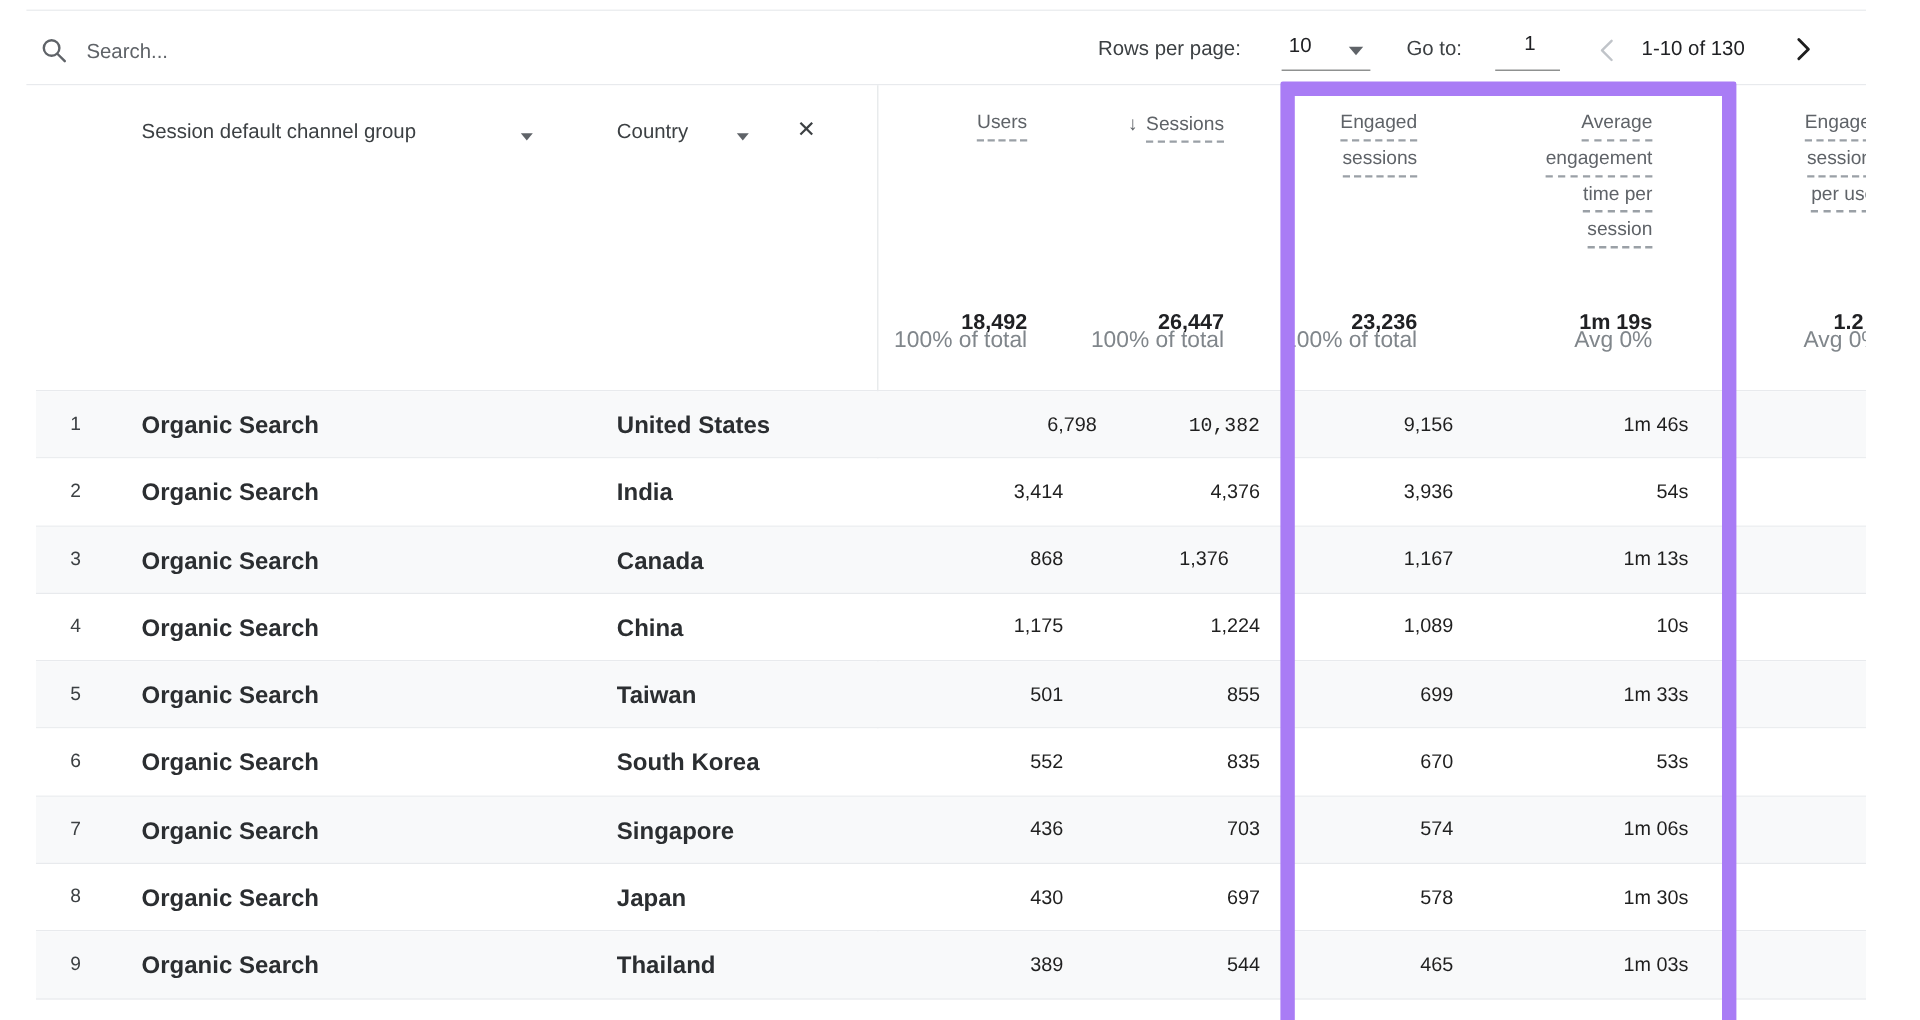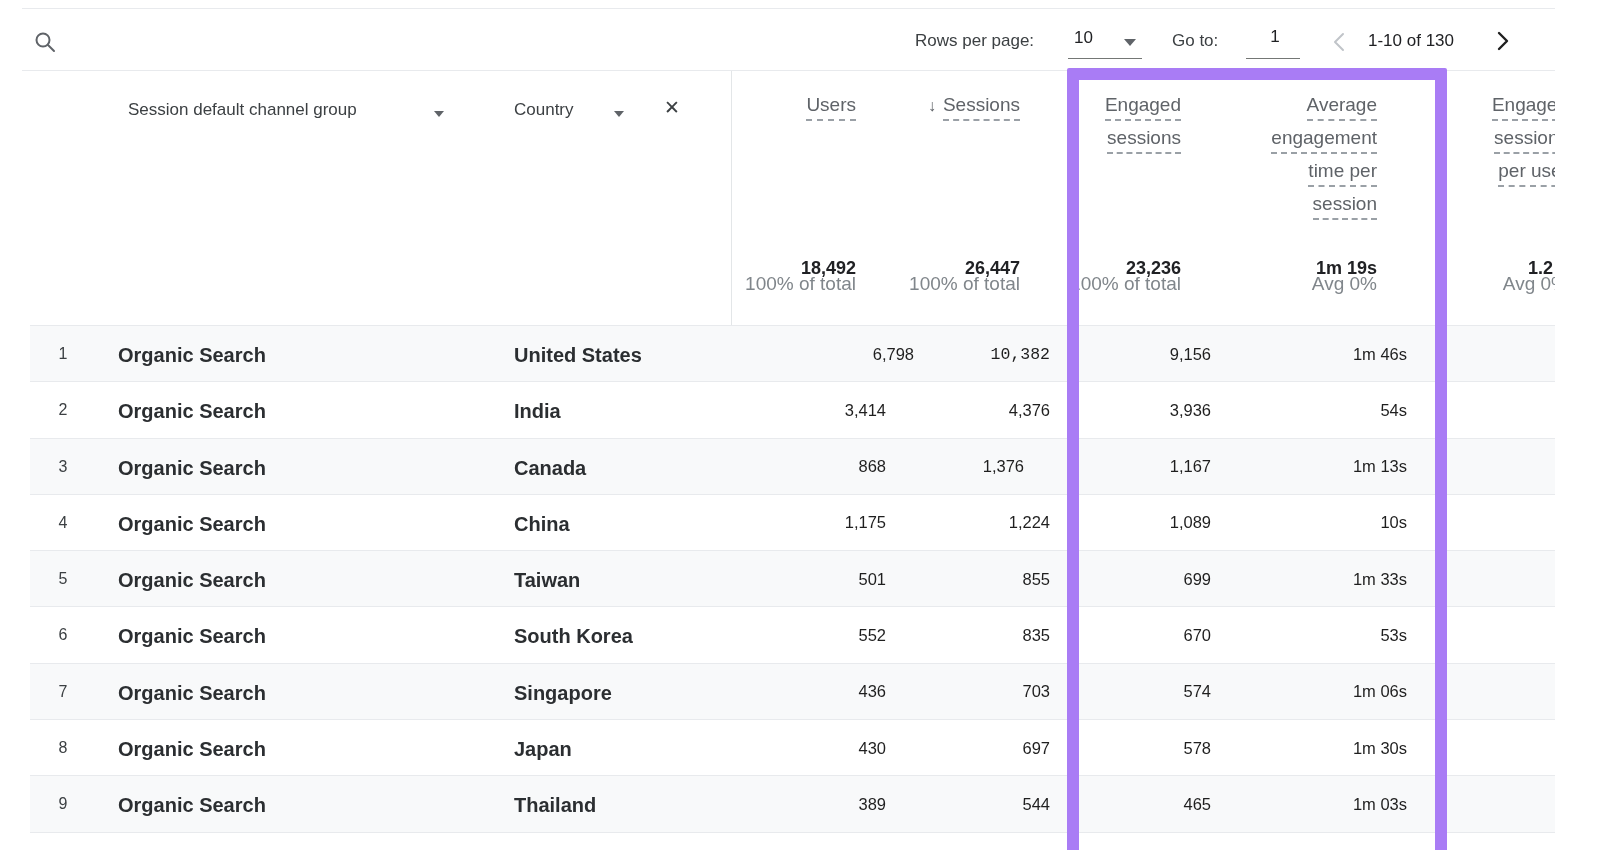--- a/index.html
+++ b/index.html
@@ -34,32 +34,32 @@
   .chev-left{left:1328px;top:30px;}
   .chev-right{left:1490px;top:29px;}
   .range-text{left:1368px;top:31px;font-size:17px;color:#202124;}
 
   
   .table-clip{left:0;top:70px;width:1555px;height:780px;overflow:hidden;}
   .table-toprule{left:22px;width:1533px;top:0;}
   .v-divider{left:731px;top:1px;height:761px;border-left:1px solid #e3e6e8;}
 
   .dim-label{top:30px;font-size:17px;color:#3c4043;cursor:pointer;white-space:nowrap;}
-  .dim1{left:128px;}
+  .dim1{left:118px;}
   .dim2{left:514px;}
   .dim-caret{top:41px;width:0;height:0;border-left:5px solid transparent;border-right:5px solid transparent;border-top:6px solid #5f6368;cursor:pointer;}
   .dim1-caret{left:434px;}
   .dim2-caret{left:614px;}
   .dim-close{left:664px;top:26px;font-size:19px;color:#3c4043;cursor:pointer;}
 
   .mcol{top:25px;display:flex;flex-direction:column;align-items:flex-end;}
   .mline-row{display:flex;align-items:baseline;gap:7px;margin-bottom:7px;}
   .sort-arrow{font-size:16px;color:#5f6368;}
   .mline{
-    font-size:19px;color:#5f6368;line-height:1.05;padding-bottom:4px;
+    font-size:16px;color:#5f6368;line-height:1.05;padding-bottom:4px;
     border-bottom:2px dashed #9aa0a6;cursor:pointer;white-space:nowrap;
   }
   .total-val{top:188px;font-size:18px;font-weight:bold;color:#202124;white-space:nowrap;}
   .total-sub{top:203px;font-size:19px;color:#80868b;white-space:nowrap;}
 
   .rows{left:30px;top:255px;width:1525px;border-top:1px solid #e8eaed;}
   .trow{position:relative;height:56.3px;border-bottom:1px solid #e8eaed;box-sizing:border-box;background:#ffffff;}
   .trow.odd{background:#f8f9fa;}
   .c-num{position:absolute;left:18px;top:19px;width:30px;text-align:center;font-size:16px;color:#3c4043;}
   .c-dim{position:absolute;top:18px;font-size:20px;font-weight:600;color:#2b2e31;white-space:nowrap;}
@@ -77,20 +77,21 @@
 <body>
 
 <div class="frame">
 
   <div class="abs hairline top-rule"></div>
 
   <svg class="abs search-icon" viewBox="0 0 24 24">
     <circle cx="10" cy="10" r="6.5" fill="none" stroke="#5f6368" stroke-width="2"></circle>
     <line x1="15" y1="15" x2="21" y2="21" stroke="#5f6368" stroke-width="2" stroke-linecap="round"></line>
   </svg>
+  <input class="abs search-input" type="text" placeholder="Search..." style="">
 
   <div class="abs tb-label rpp-label">Rows per page:</div>
   <div class="abs tb-value rpp-value">10</div>
   <div class="abs rpp-caret"></div>
   <div class="abs rpp-underline"></div>
 
   <div class="abs tb-label goto-label">Go to:</div>
   <input class="abs goto-value" type="text" value="1" style="">
   <div class="abs goto-underline"></div>
 

